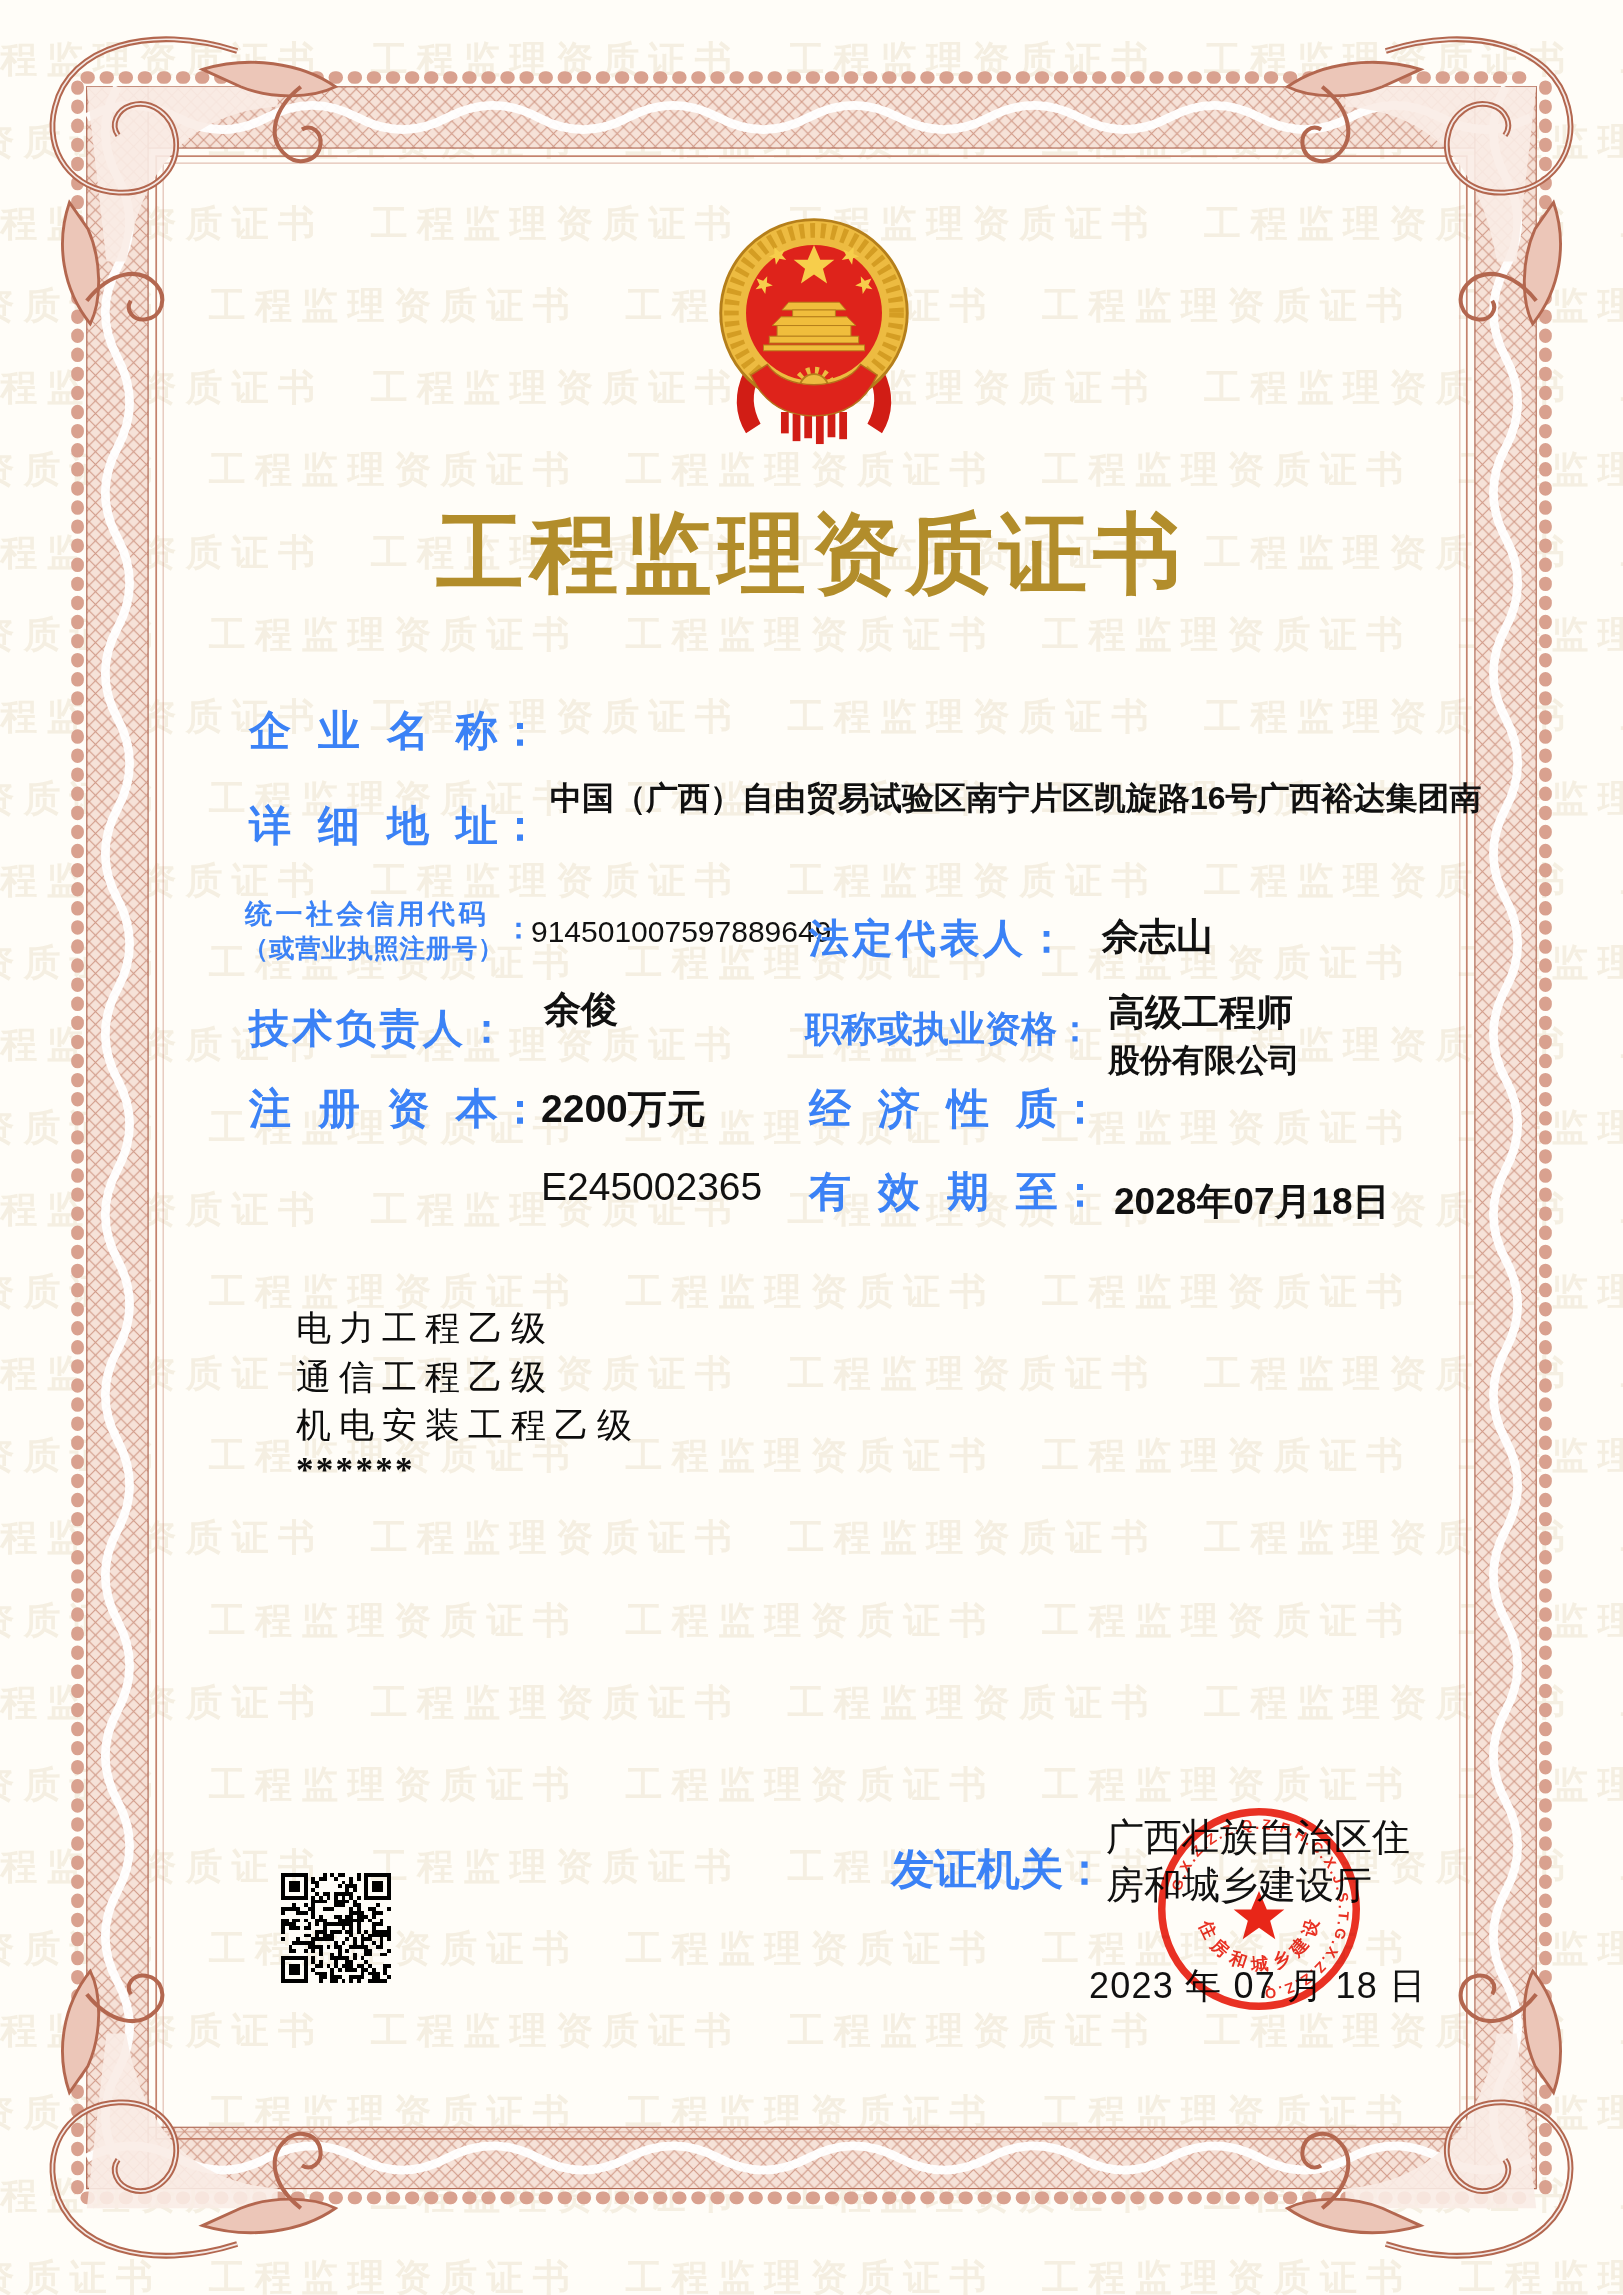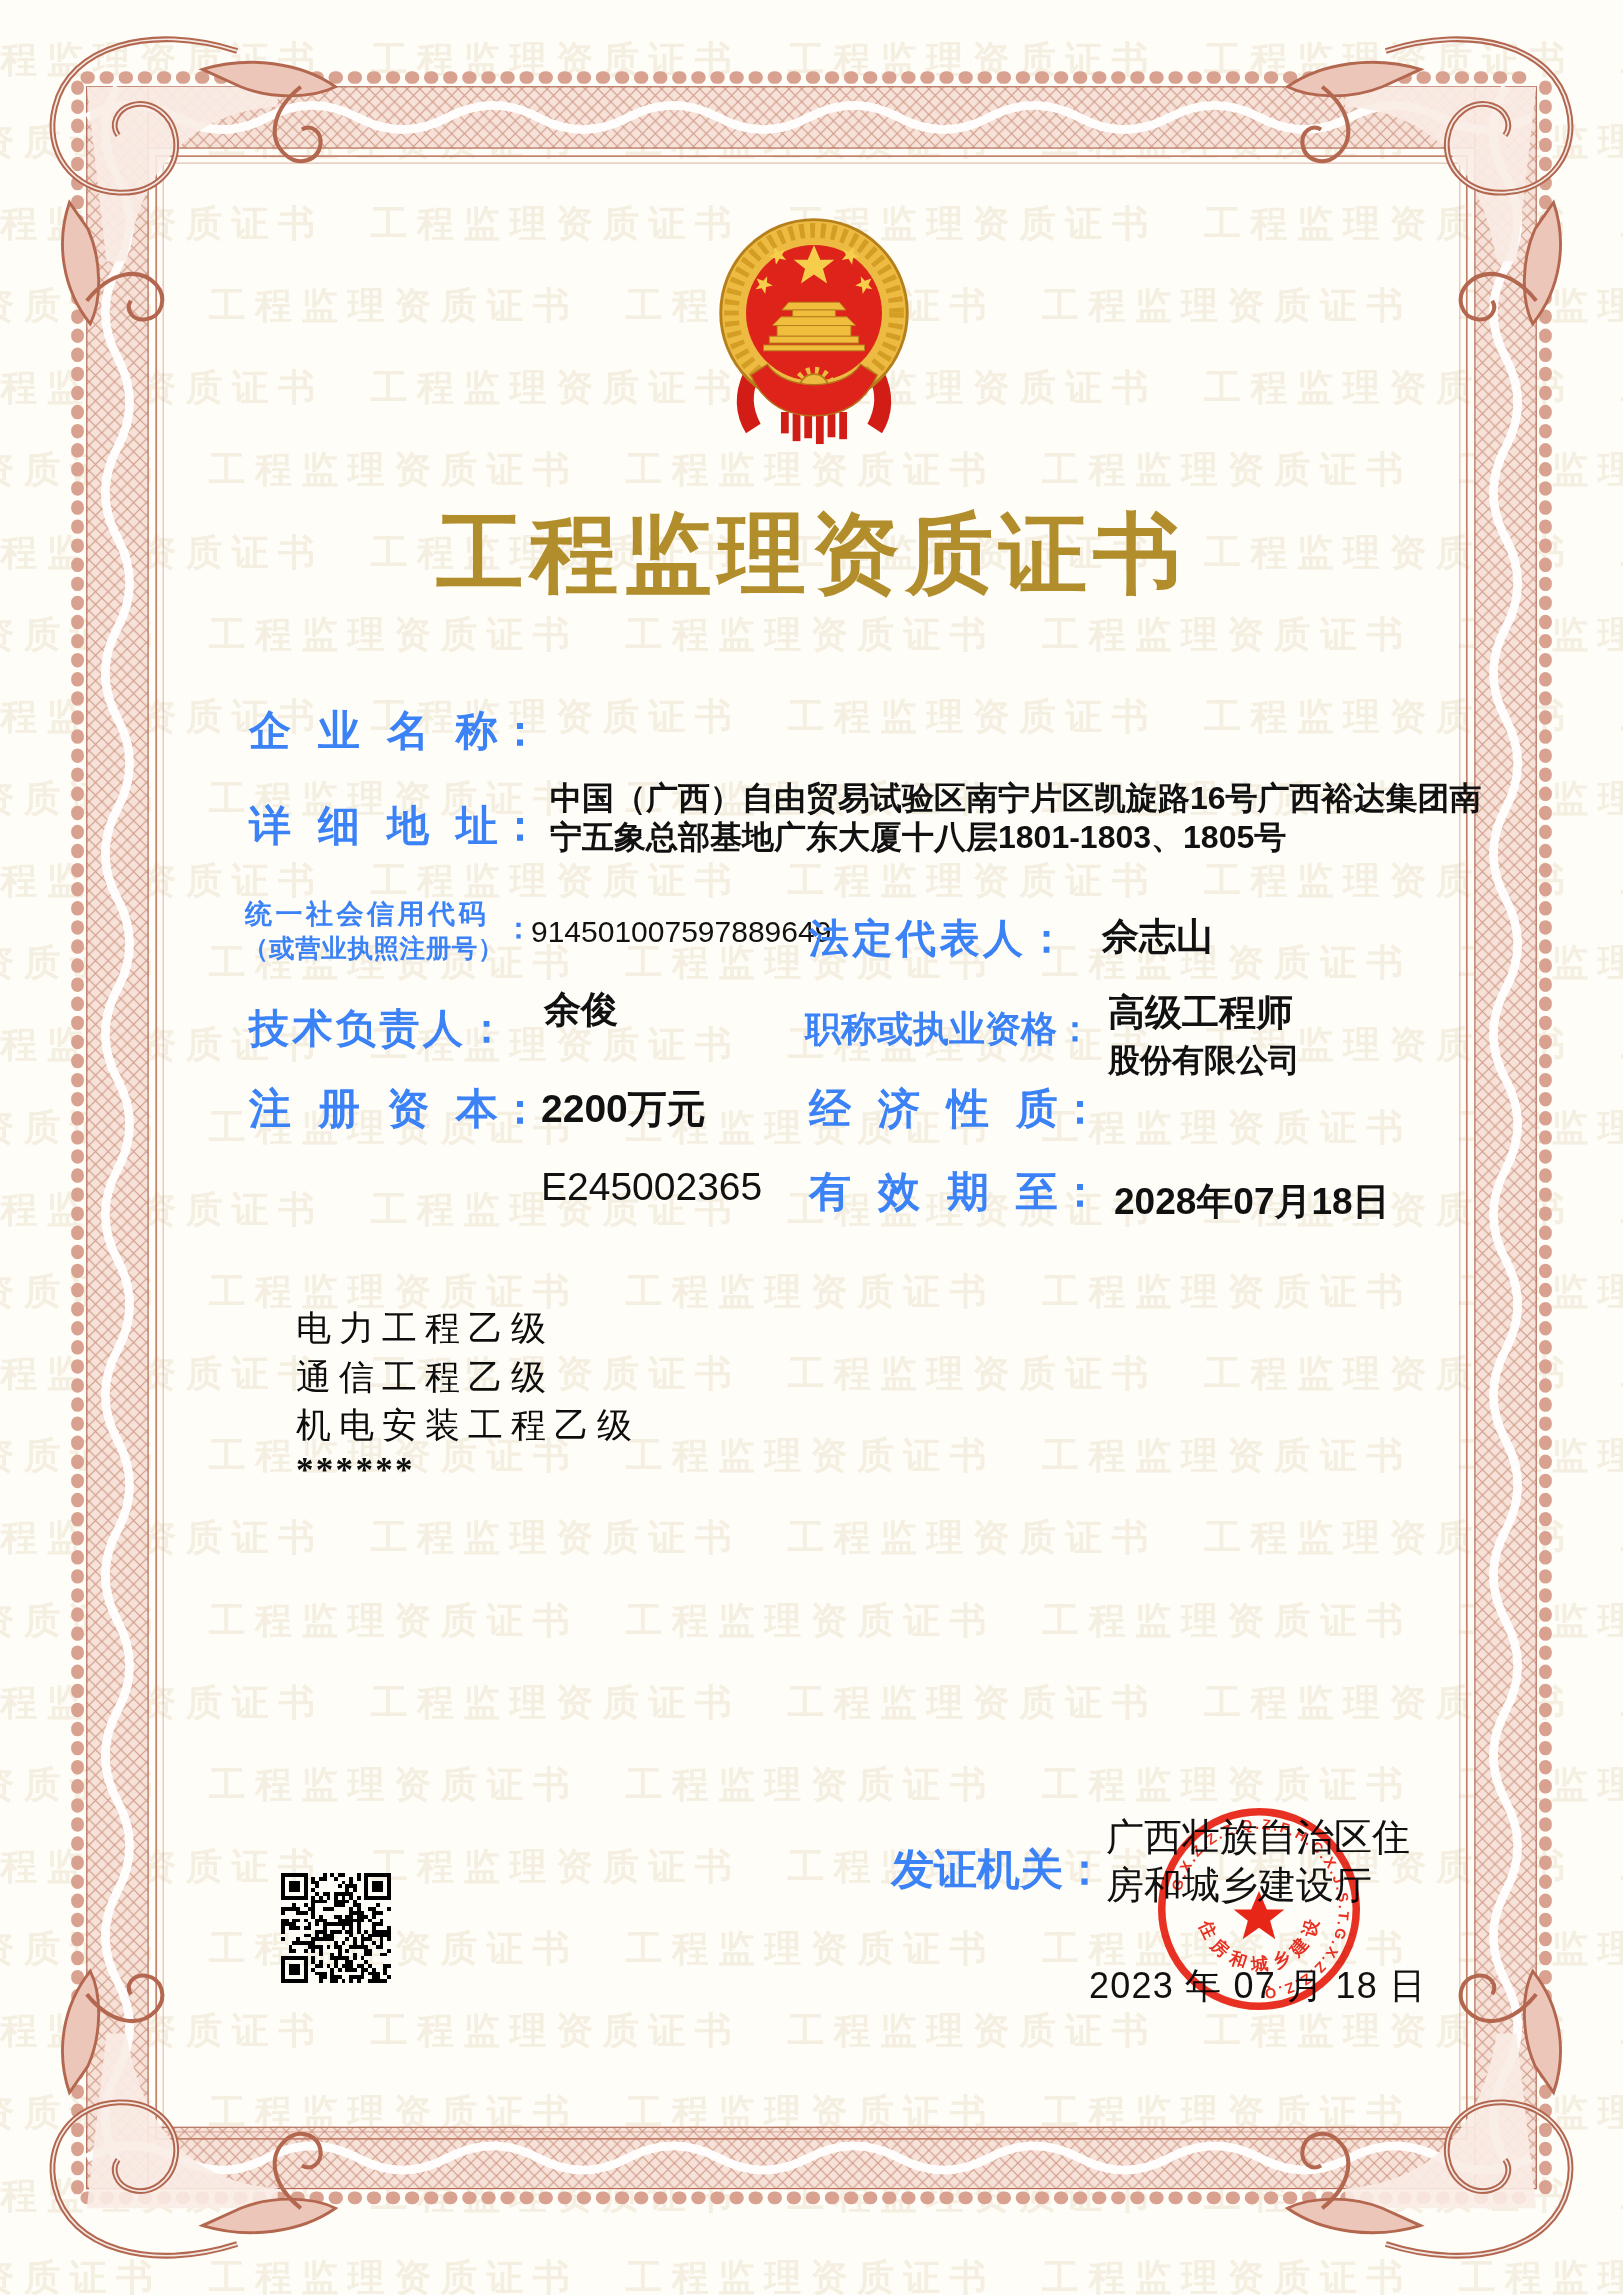--- a/index.html
+++ b/index.html
@@ -166,21 +166,20 @@
     <circle cx="110" cy="186" r="15" fill="#edbb41" stroke="#b57f1b" stroke-width="2"></circle>
     <path d="M45 172 C60 205 85 214 110 214 C135 214 160 205 175 172 L158 161 C140 189 80 189 62 161 Z" fill="#de231b" stroke="#b5701b" stroke-width="1.5"></path>
   </svg>
 
   <div class="cert-title">工程监理资质证书</div>
 
   <div class="lbl lbl-72 abs" style="left:249px;top:703px">企  业  名  称：</div>
 
   <div class="lbl lbl-72 abs" style="left:249px;top:798px">详  细  地  址：</div>
   <div class="val v-56 addr abs" style="left:550px;top:779px">中国（广西）自由贸易试验区南宁片区凯旋路16号广西裕达集团南</div>
-  <div class="val v-56 addr abs" style="left:550px;top:818px">宁五象总部基地广东大厦十八层1801-1803、1805号</div>
 
   <div class="lbl lbl-46 abs" style="left:245px;top:896px">统一社会信用代码</div>
   <div class="lbl lbl-44 abs" style="left:243px;top:931px">（或营业执照注册号）</div>
   <div class="lbl abs" style="left:504px;top:909px;font-size:29px">：</div>
   <div class="val v-52 abs" style="left:531px;top:915px">914501007597889649</div>
 
   <div class="lbl lbl-70 abs" style="left:809px;top:911px">法定代表人：</div>
   <div class="val v-64 abs" style="left:1102px;top:912px">佘志山</div>
 
   <div class="lbl lbl-70 abs" style="left:249px;top:1001px">技术负责人：</div>

